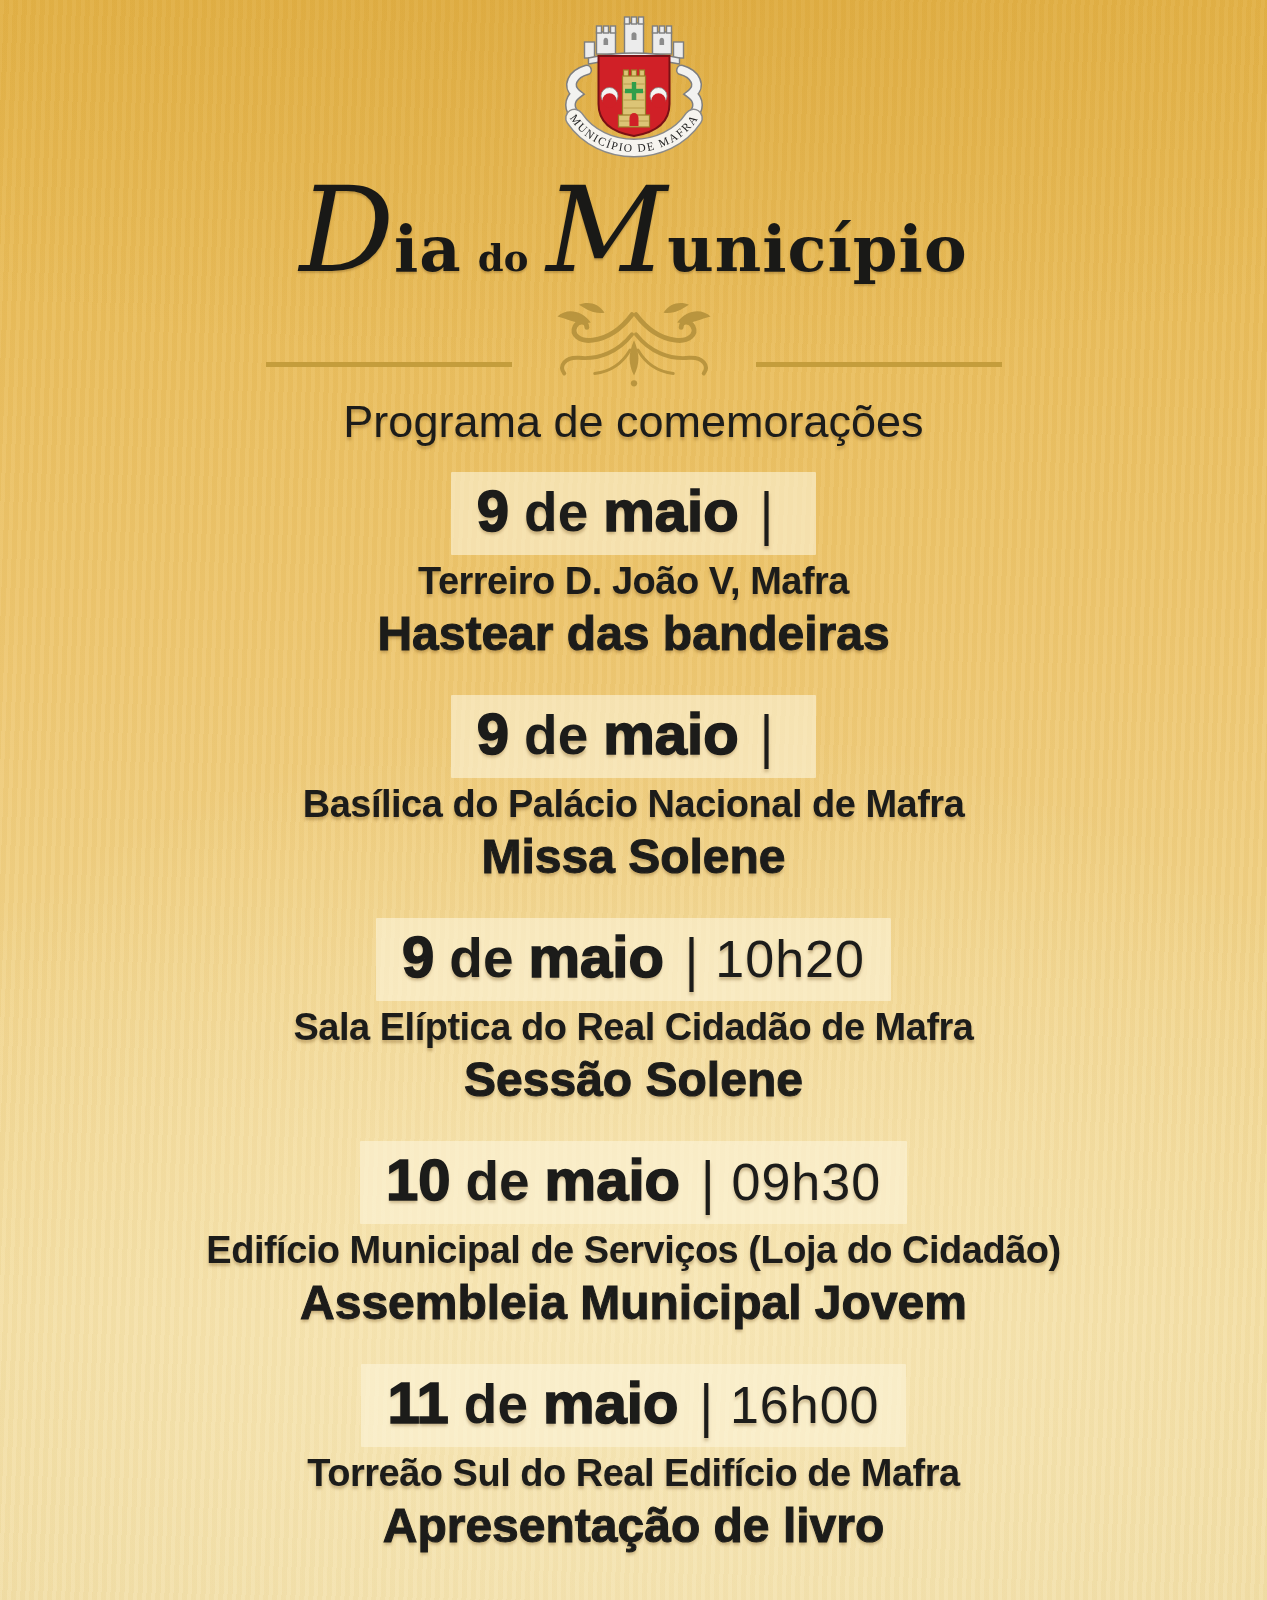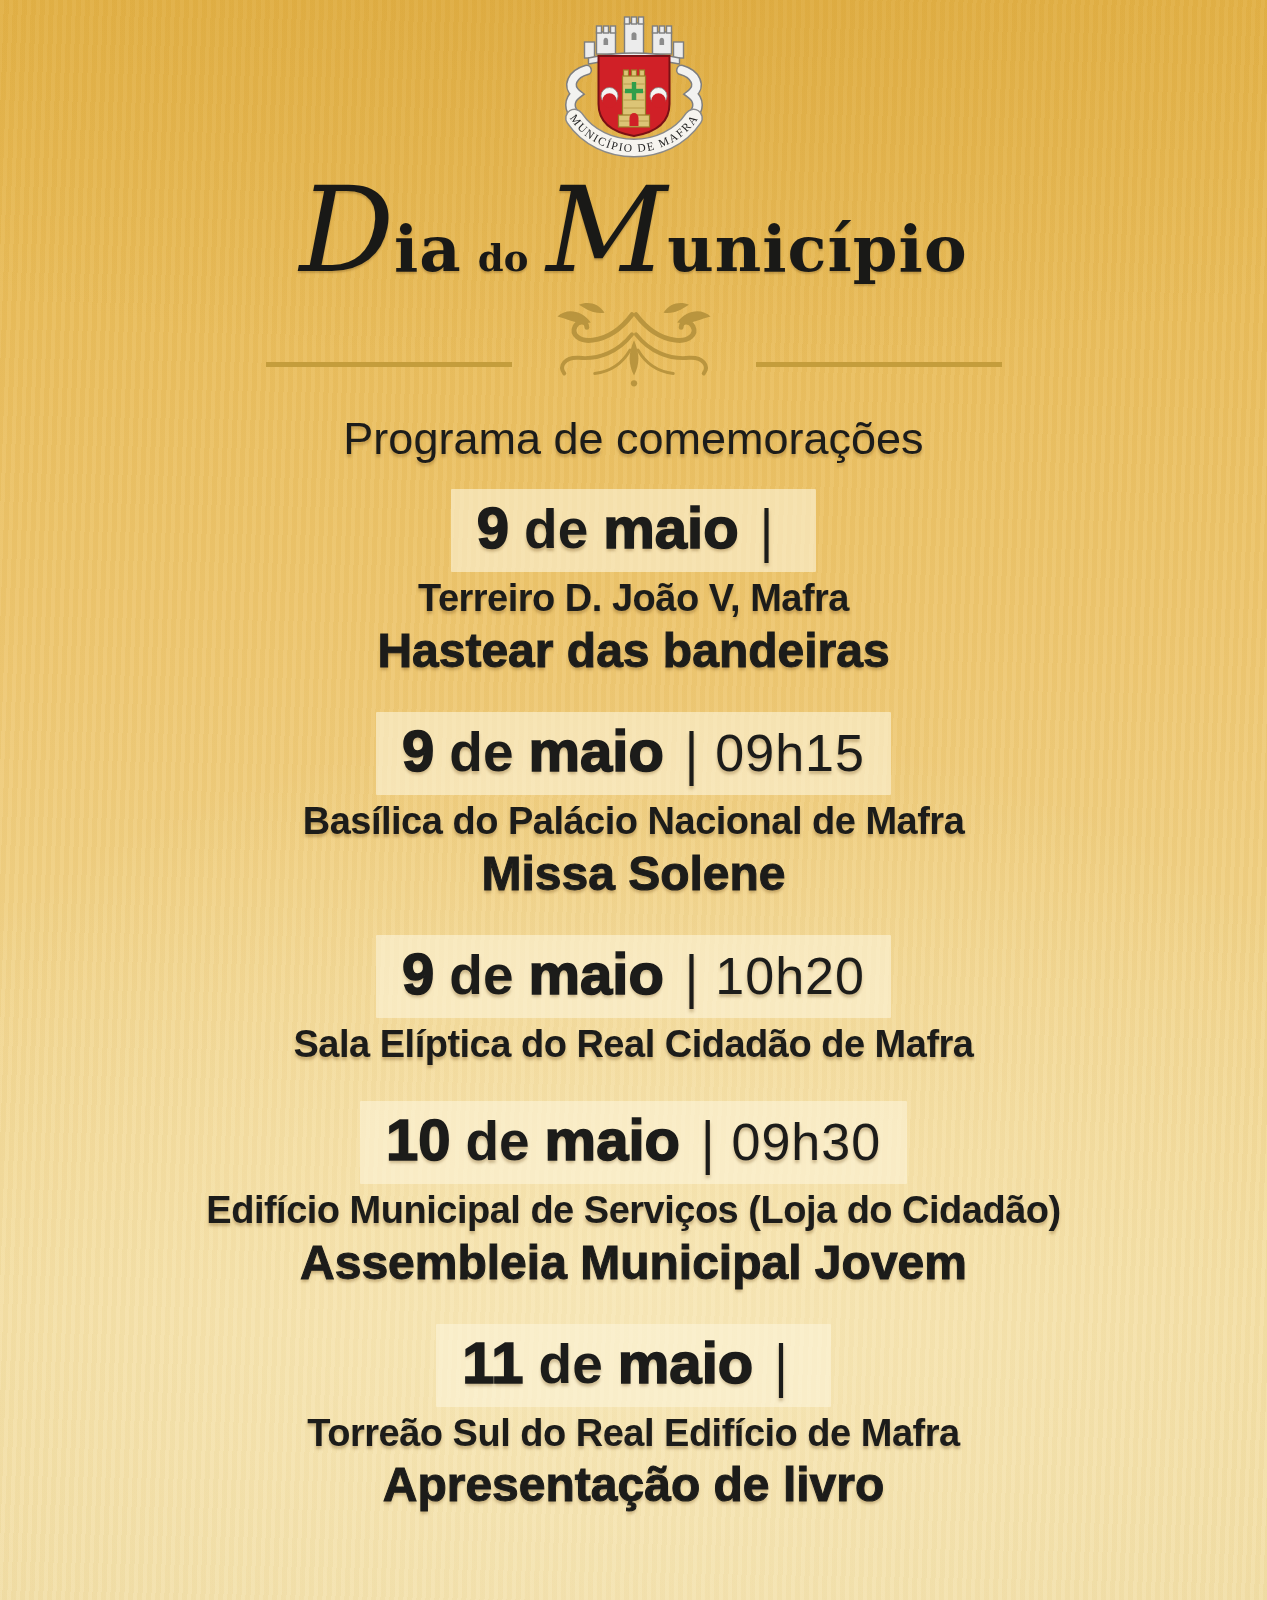--- a/index.html
+++ b/index.html
@@ -33,21 +33,21 @@
   .title-rest{ font-family:"DejaVu Serif",serif; font-size:64px; letter-spacing:1px;}
   .title-small{ font-family:"DejaVu Serif",serif; font-size:37px; margin:0 12px 0 16px;}
   .title-cap.m{ margin-left:6px; }
 
   
   .ornament-row{ margin-top:-2px; height:96px; display:flex; align-items:center; }
   .gold-rule{ width:246px; height:5px; background:#c49d3c; transform:translateY(16px); }
   .flourish{ margin:0 14px; opacity:.92; }
 
   
-  .subtitle{ margin-top:17px; font-size:45px; font-weight:400; letter-spacing:0; }
+  .subtitle{ margin-top:0; font-size:45px; font-weight:400; letter-spacing:0; }
 
   
   .events{ margin-top:24px; display:flex; flex-direction:column; align-items:center; gap:34px; }
   .event{ text-align:center; }
   .date-badge{
     display:inline-flex; align-items:baseline;
     background:rgba(252,244,217,.62);
     padding:5px 26px 9px 26px; border-radius:1px;
   }
   .day,.month{ font-size:58px; font-weight:700; -webkit-text-stroke:1.6px #1c1c1a; }
@@ -176,54 +176,55 @@
       <div class="location shadowed">Terreiro D. João V, Mafra</div>
       <div class="event-title shadowed">Hastear das bandeiras</div>
     </article>
 
     <article class="event">
       <div class="date-badge shadowed">
         <span class="day">9</span>
         <span class="conn">de</span>
         <span class="month">maio</span>
         <span class="sep">|</span>
-        <span class="time">09h15</span>
       </div>
       <div class="location shadowed">Basílica do Palácio Nacional de Mafra</div>
       <div class="event-title shadowed">Missa Solene</div>
     </article>
 
     <article class="event">
       <div class="date-badge shadowed">
         <span class="day">9</span>
         <span class="conn">de</span>
         <span class="month">maio</span>
         <span class="sep">|</span>
         <span class="time">10h20</span>
       </div>
       <div class="location shadowed">Sala Elíptica do Real Cidadão de Mafra</div>
+      <div class="event-title shadowed">Sessão Solene</div>
     </article>
 
     <article class="event">
       <div class="date-badge shadowed">
         <span class="day">10</span>
         <span class="conn">de</span>
         <span class="month">maio</span>
         <span class="sep">|</span>
         <span class="time">09h30</span>
       </div>
       <div class="location shadowed">Edifício Municipal de Serviços (Loja do Cidadão)</div>
       <div class="event-title shadowed">Assembleia Municipal Jovem</div>
     </article>
 
     <article class="event">
       <div class="date-badge shadowed">
         <span class="day">11</span>
         <span class="conn">de</span>
         <span class="month">maio</span>
         <span class="sep">|</span>
+        <span class="time">16h00</span>
       </div>
       <div class="location shadowed">Torreão Sul do Real Edifício de Mafra</div>
       <div class="event-title shadowed">Apresentação de livro</div>
     </article>
 
   </main>
 </div>
 
 </body></html>

